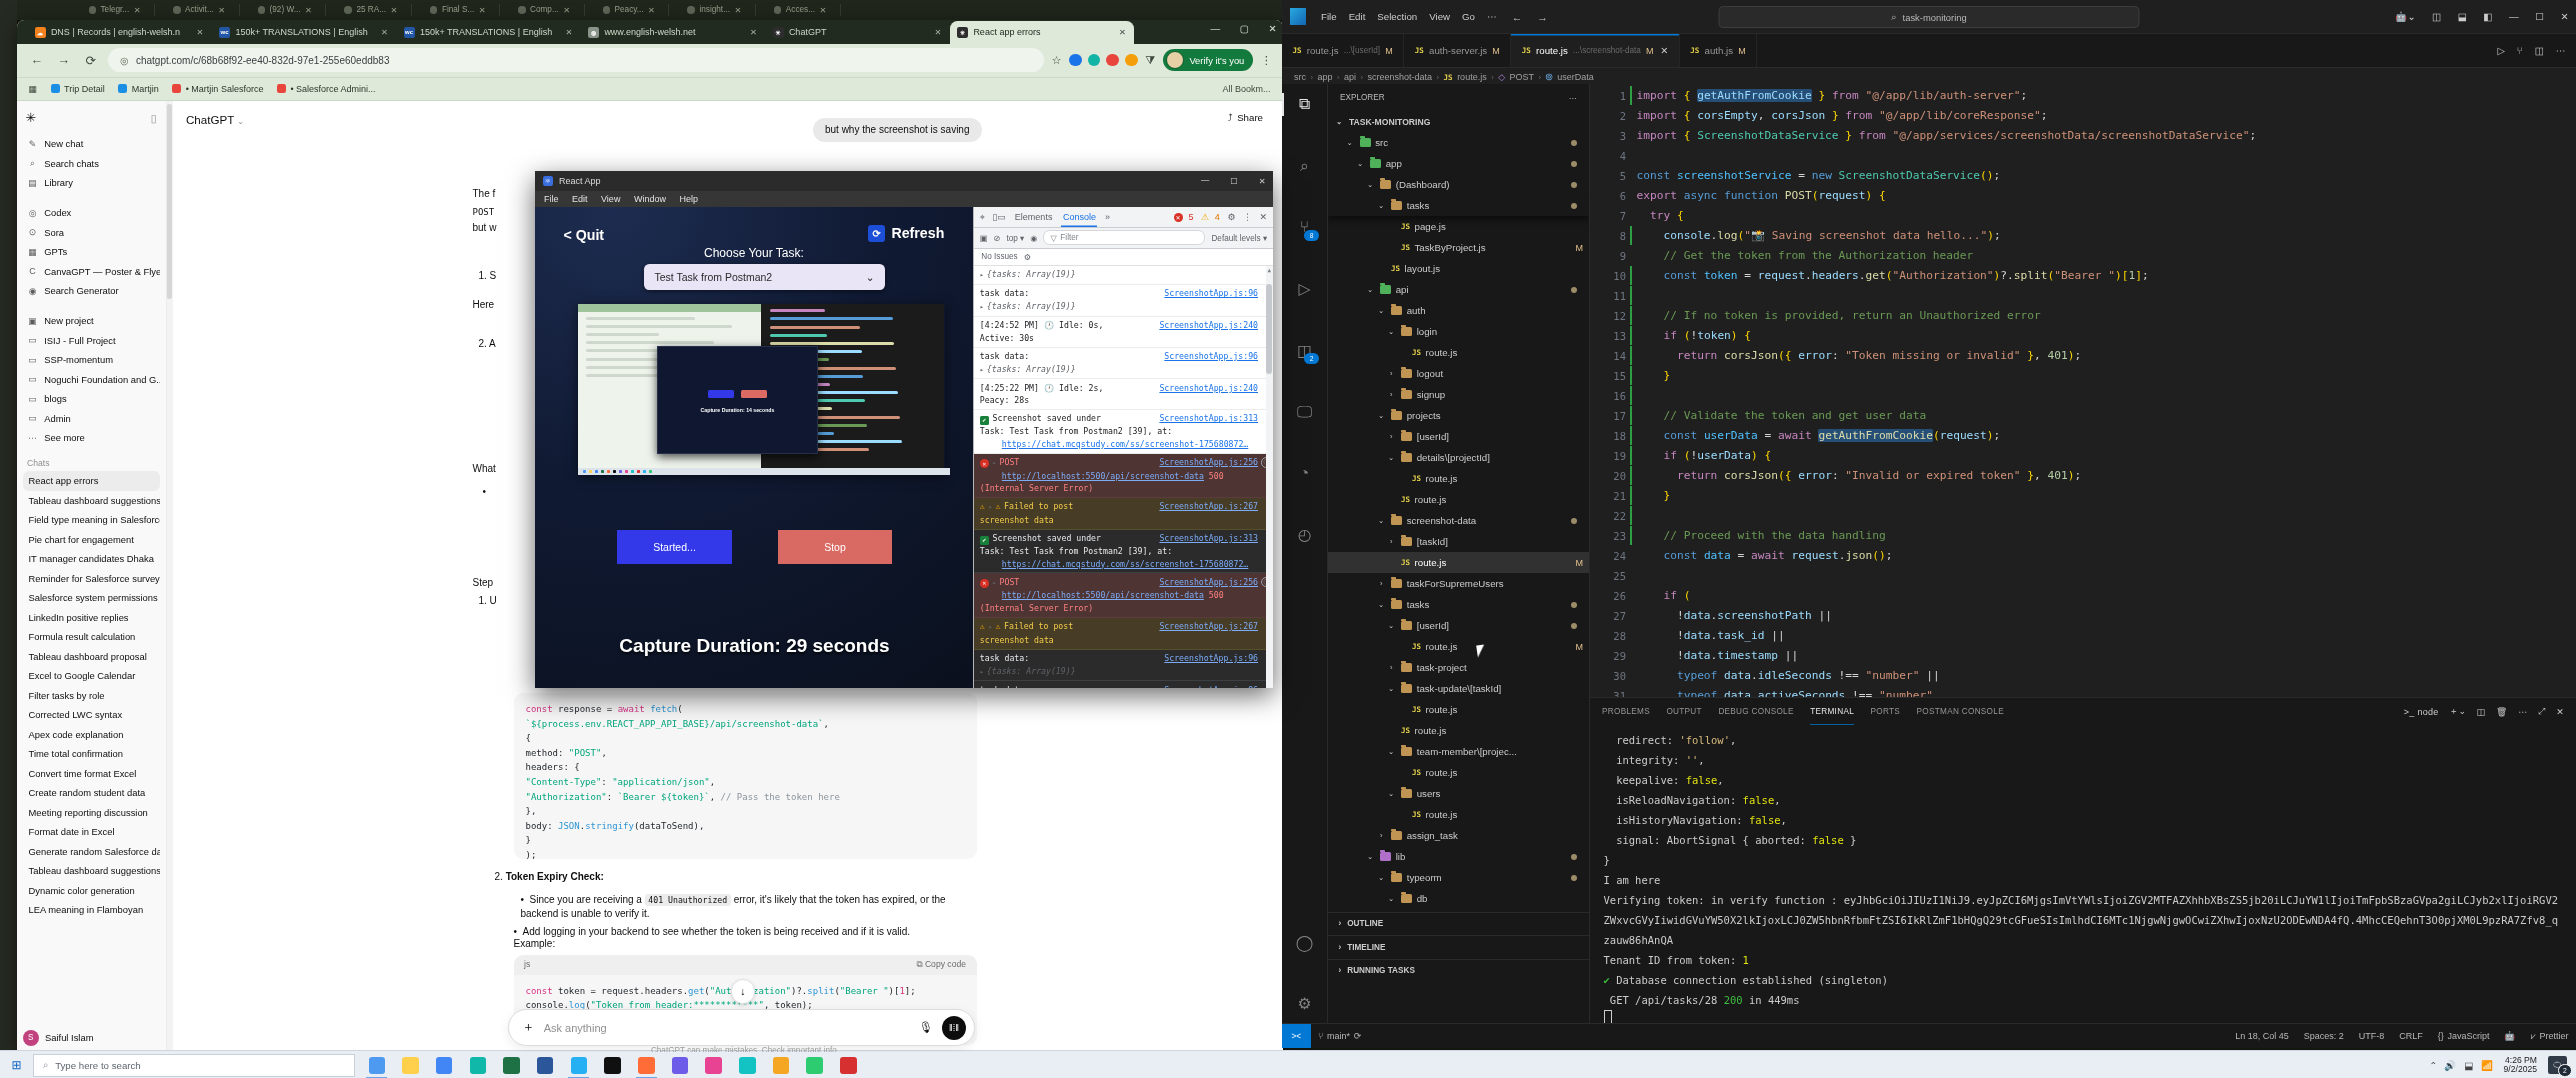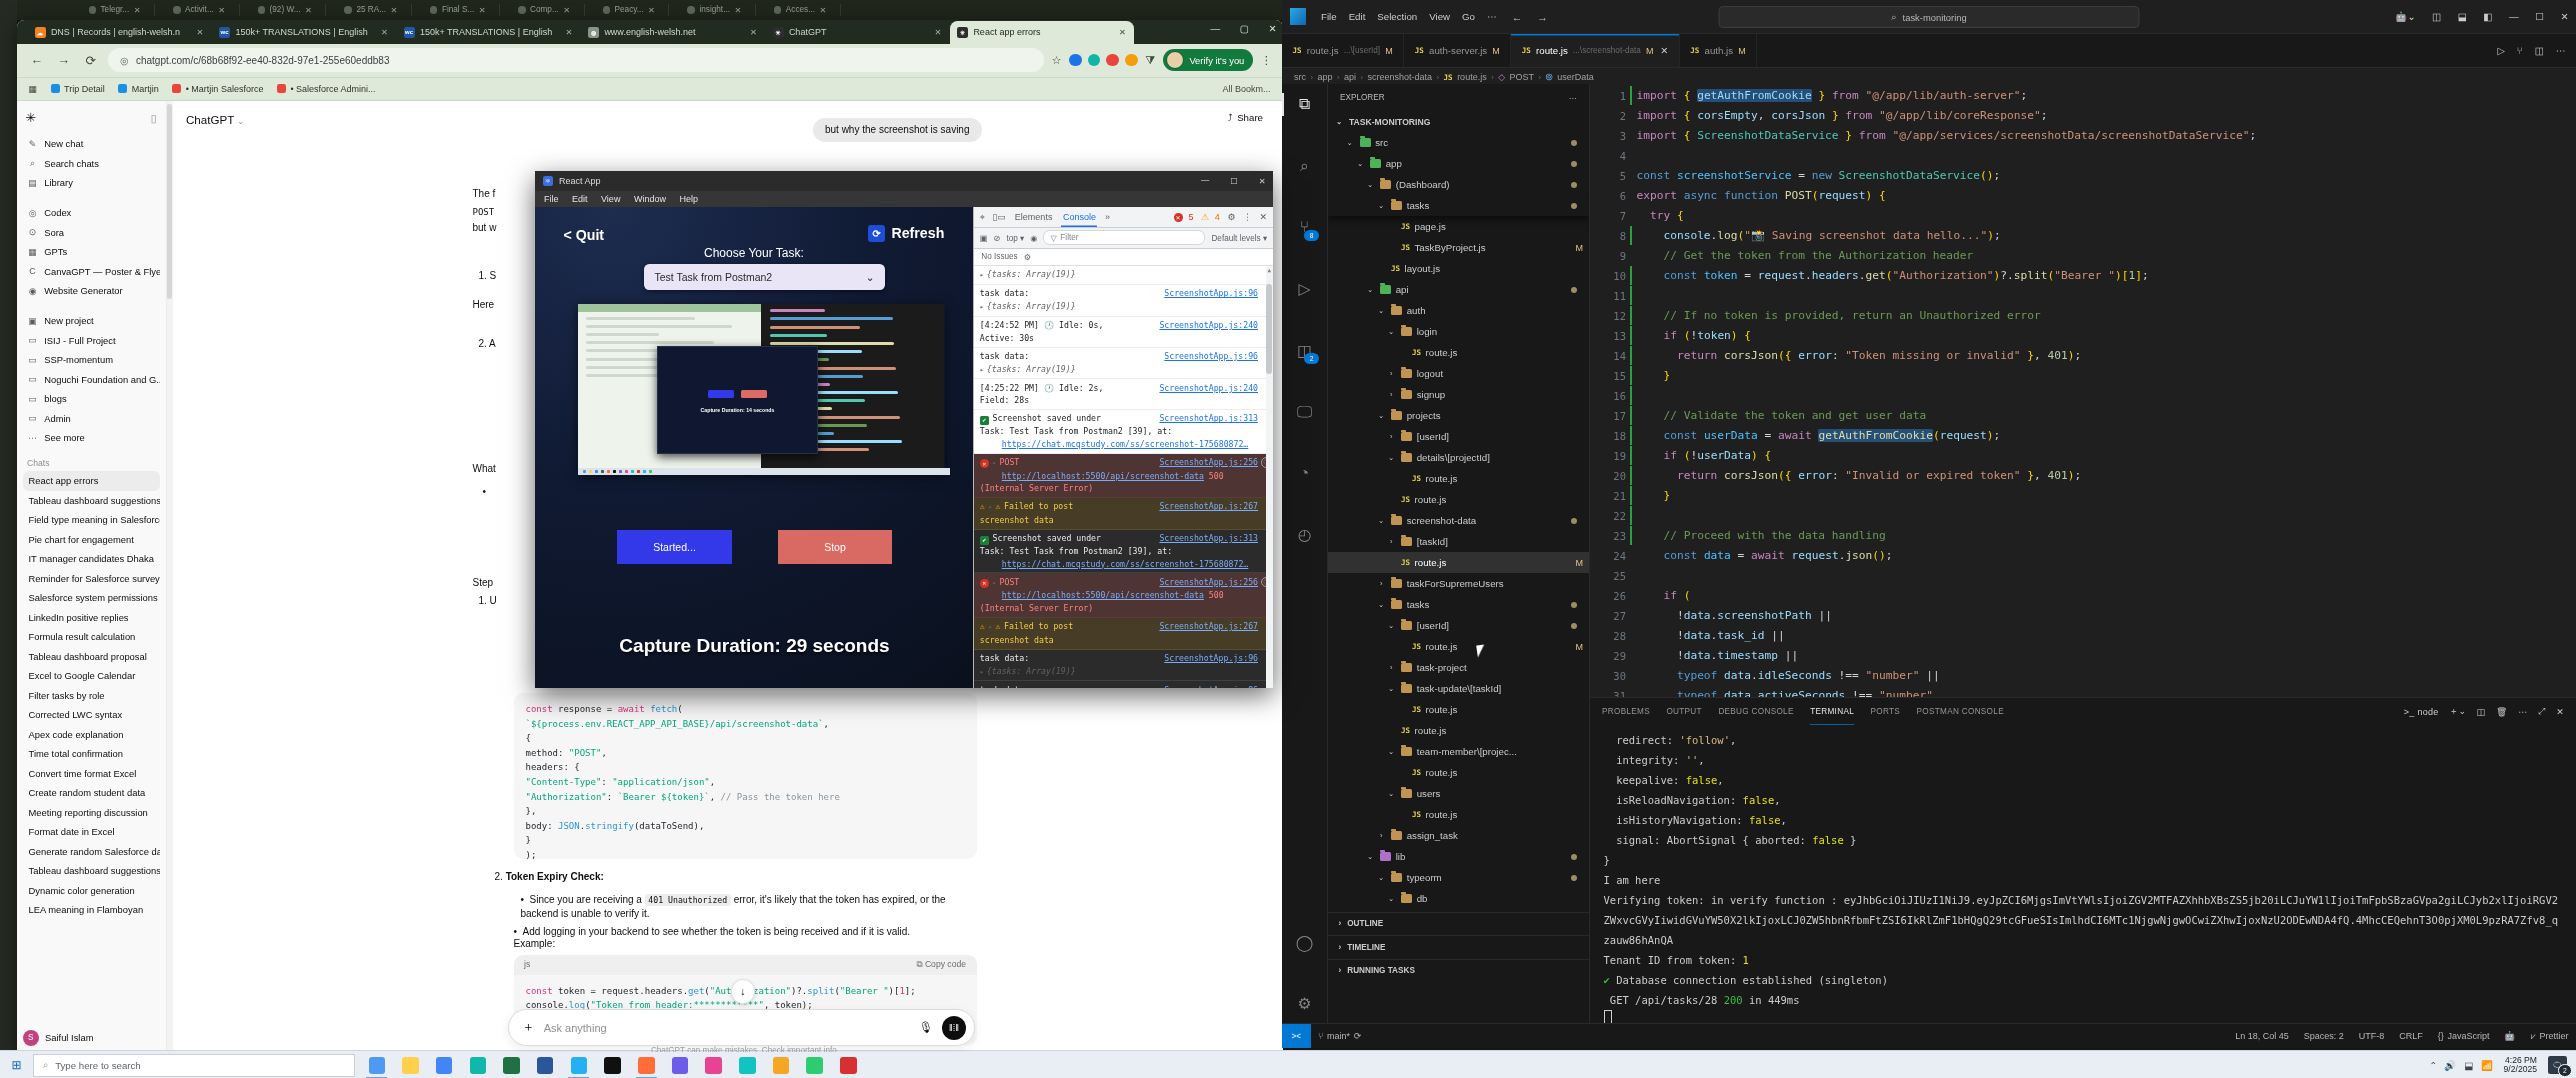--- a/index.html
+++ b/index.html
@@ -382,21 +382,21 @@
             <div class="gitem">
               <span class="gi">▦</span>
               <span>GPTs</span>
             </div>
             <div class="gitem">
               <span class="gi">C</span>
               <span>CanvaGPT — Poster &amp; Flyer...</span>
             </div>
             <div class="gitem">
               <span class="gi">◉</span>
-              <span>Website Generator</span>
+              <span>Search Generator</span>
             </div>
           </div>
         <div id="gsb-projects" class="gsec">
             <div class="gitem">
               <span class="gi">▣</span>
               <span>New project</span>
             </div>
             <div class="gitem">
               <span class="gi">▭</span>
               <span>ISIJ - Full Project</span>
@@ -666,21 +666,21 @@
               <div>Active: 30s</div>
             </div>
             <div class="ce light">
               <div><span>task data:</span></div>
               <span class="lk">ScreenshotApp.js:96</span>
               <div><span class="ar">▸</span><span class="it">{tasks: Array(19)}</span></div>
             </div>
             <div class="ce light">
               <div><span>[4:25:22 PM] 🕐 Idle: 2s,</span></div>
               <span class="lk">ScreenshotApp.js:240</span>
-              <div>Field: 28s</div>
+              <div>Peacy: 28s</div>
             </div>
             <div class="ce light">
               <div><span class="ic-ok">✔</span><span>Screenshot saved under</span></div>
               <span class="lk">ScreenshotApp.js:313</span>
               <div>Task: Test Task from Postman2 [39], at:</div>
               <div><span class="url">https://chat.mcqstudy.com/ss/screenshot-175680872…</span></div>
             </div>
             <div class="ce err">
               <div><span class="ic-err">✕</span><span class="ar">▸</span><span>POST</span></div>
               <span class="lk">ScreenshotApp.js:256</span>

